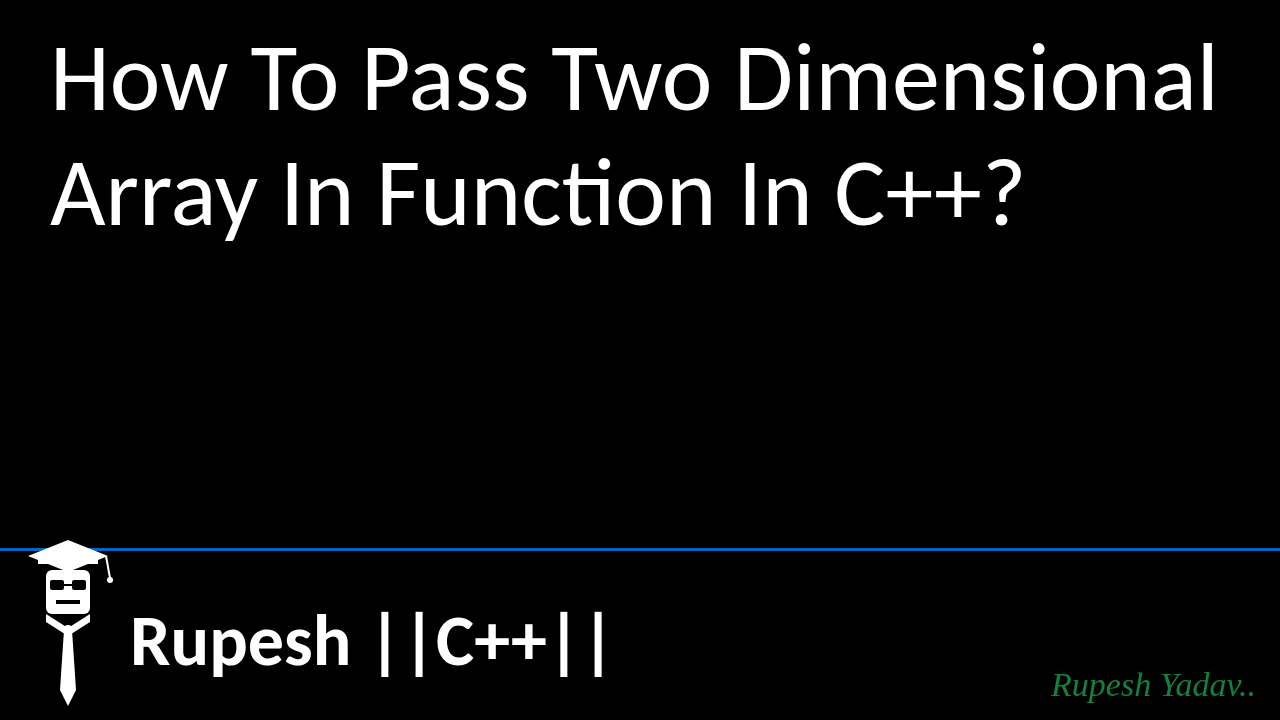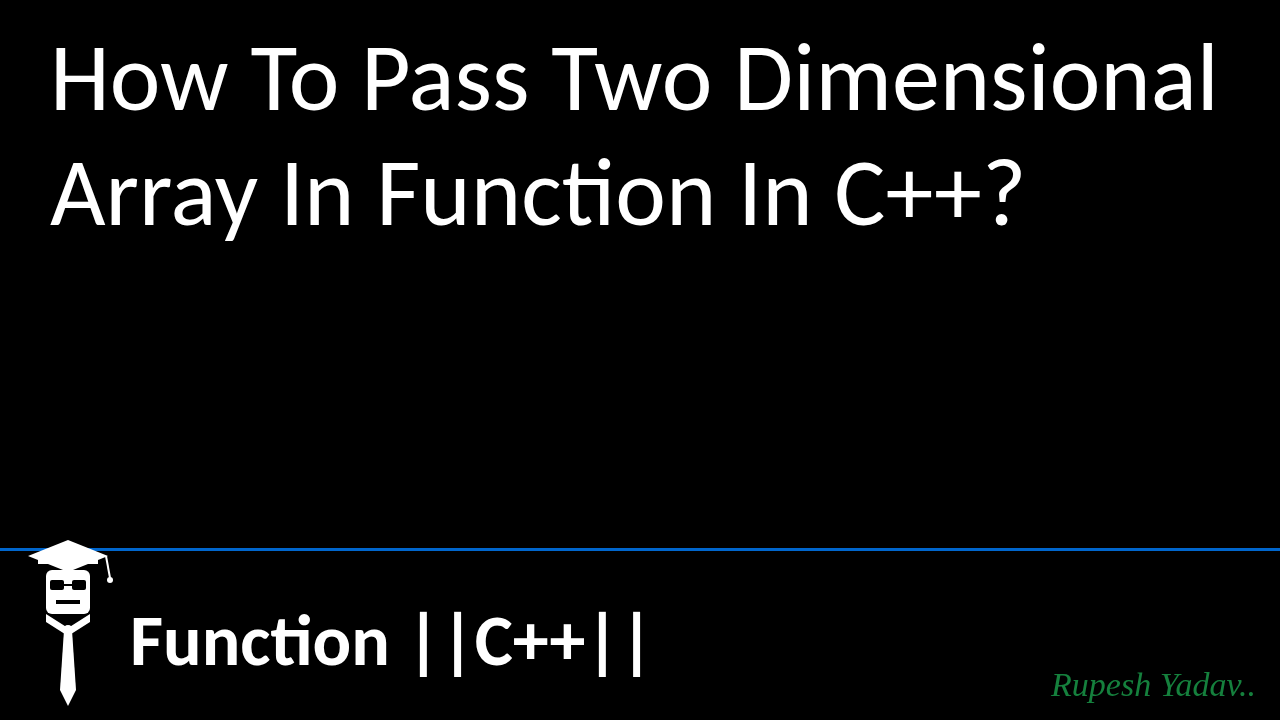--- a/index.html
+++ b/index.html
@@ -78,15 +78,15 @@
 
     <rect x="38" y="70" width="24" height="4" fill="#000000"></rect>
 
     <polygon points="28,92 50,106 72,92 72,84 50,98 28,84" fill="#ffffff"></polygon>
 
     <polygon points="46,100 54,100 58,160 50,176 42,160" fill="#ffffff"></polygon>
     <circle cx="50" cy="100" r="5" fill="#ffffff"></circle>
   </svg>
 </div>
 
-<div class="channel">Function ||C++||</div>
+<div class="channel">Rupesh ||C++||</div>
 
 <div class="signature">Rupesh Yadav..</div>
 
 </body></html>

